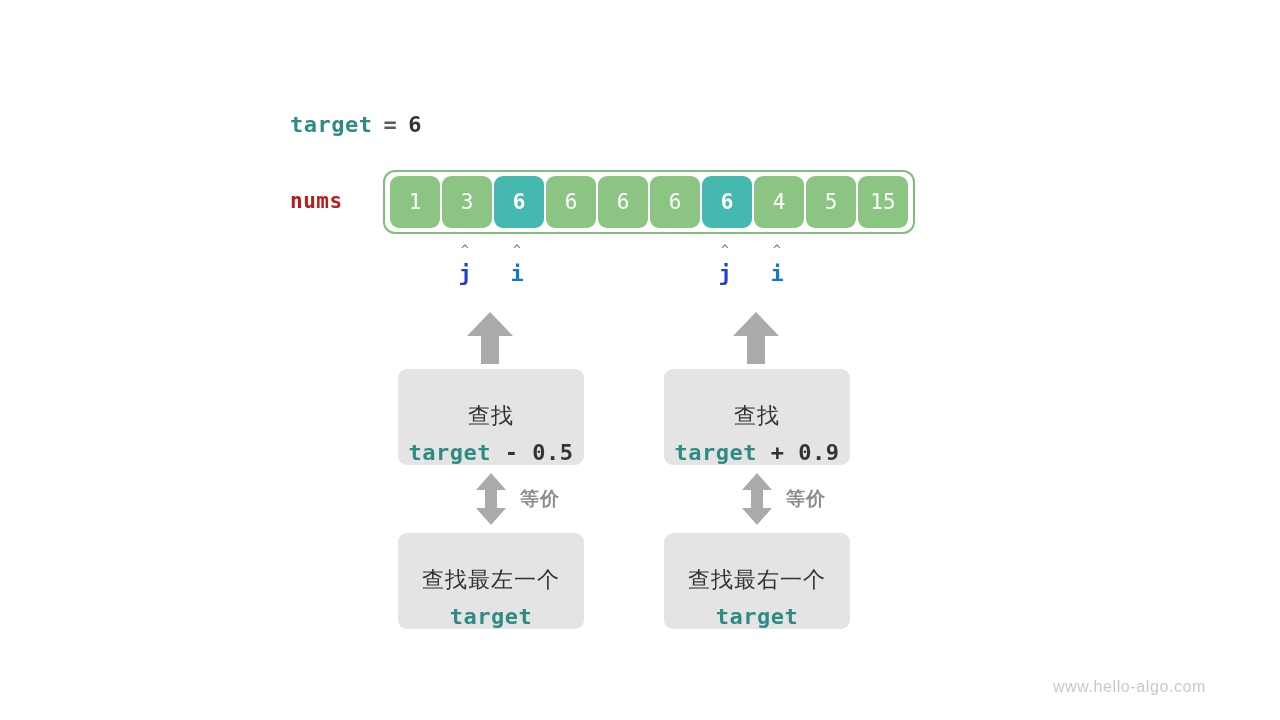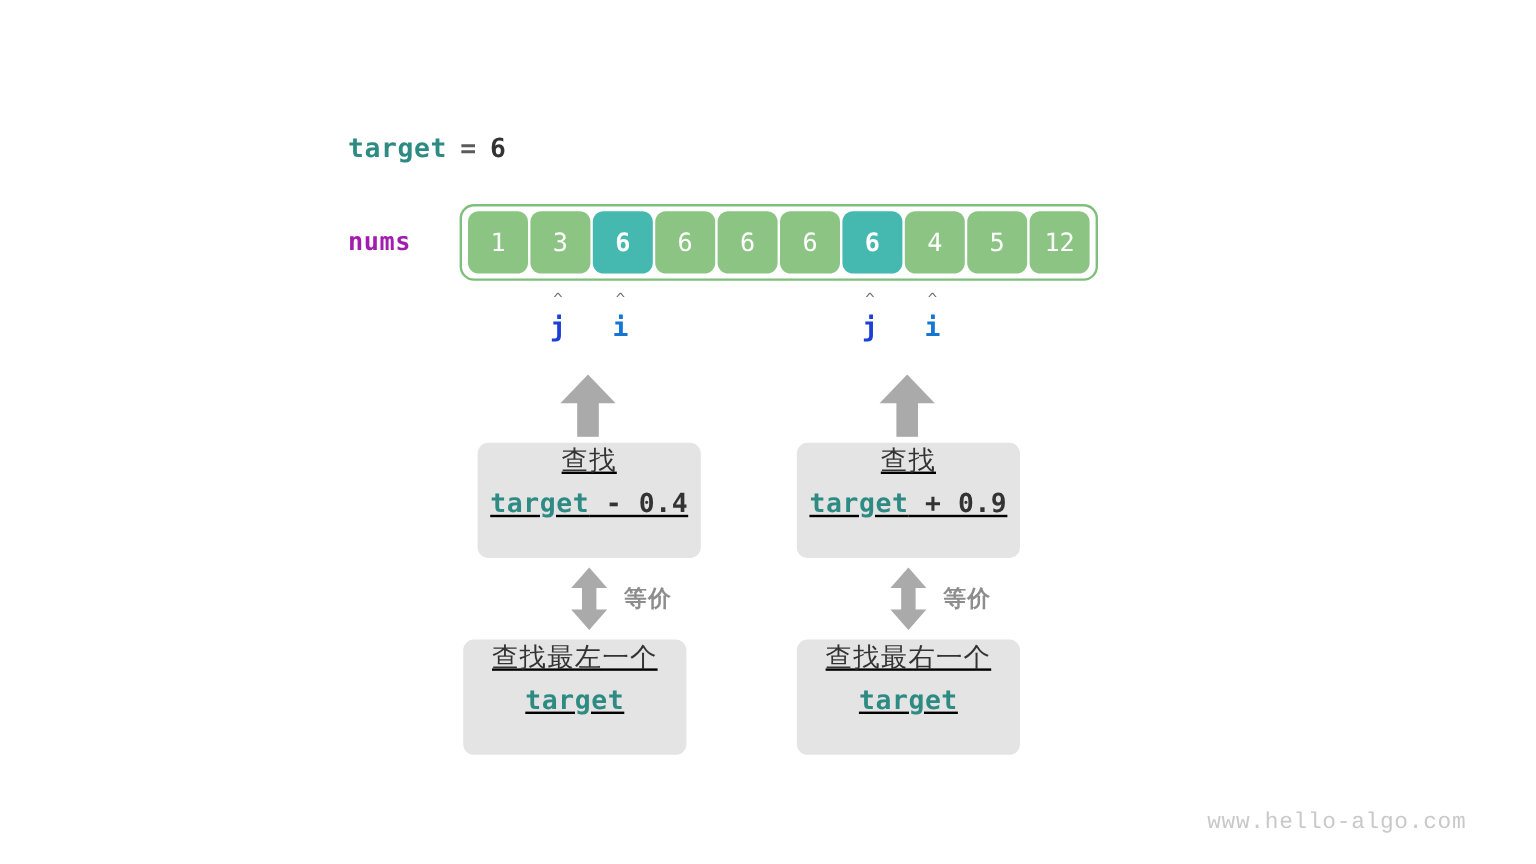--- a/index.html
+++ b/index.html
@@ -37,21 +37,21 @@
   .num-dark  { color: #333333; }
 
   
   #nums-label {
     position: absolute;
     left: 290px;
     top: 189px;
     font-family: "DejaVu Sans Mono", monospace;
     font-size: 21px;
     font-weight: bold;
-    color: #a21caf;
+    color: #b91c1c;
     letter-spacing: 0.5px;
   }
 
   
   #array-frame {
     position: absolute;
     left: 383px;
     top: 170px;
     height: 64px;
     border: 2px solid #7fbf7b;
@@ -129,23 +129,22 @@
   }
 
   
   .box {
     position: absolute;
     background: #e4e4e4;
     border-radius: 9px;
     display: flex;
     flex-direction: column;
     align-items: center;
-    justify-content: flex-start;
+    justify-content: flex-end;
     gap: 9px;
-    text-decoration: underline;
   }
   .box .line-cn {
     font-family: "DejaVu Sans", sans-serif;
     font-size: 22px;
     color: #333333;
     letter-spacing: 1px;
   }
   .box .line-code {
     font-family: "DejaVu Sans Mono", monospace;
     font-size: 22px;
@@ -195,24 +194,24 @@
     font-family: "DejaVu Sans", sans-serif;
     font-size: 19px;
     font-weight: bold;
     color: #8d8d8d;
     letter-spacing: 1px;
   }
 
   
   #watermark {
     position: absolute;
-    right: 30px;
+    right: 46px;
     bottom: 24px;
-    font-family: Liberation Mono, monospace;
-    font-size: 19px;
+    font-family: Liberation Sans, sans-serif;
+    font-size: 16px;
     color: #c9c9c9;
     letter-spacing: 0.6px;
   }
 </style>
 </head>
 <body>
 
 <div id="canvas">
 
   <div id="target-line">
@@ -226,21 +225,21 @@
   <div id="array-frame">
       <div class="cell">1</div>
       <div class="cell">3</div>
       <div class="cell hl">6</div>
       <div class="cell">6</div>
       <div class="cell">6</div>
       <div class="cell">6</div>
       <div class="cell hl">6</div>
       <div class="cell">4</div>
       <div class="cell">5</div>
-      <div class="cell">12</div>
+      <div class="cell">15</div>
     </div>
 
   <div id="watermark">www.hello-algo.com</div>
 
 <div class="ptr ptr-j" style="left: 450px; top: 243px;">
       <span class="caret">^</span>
       <span class="pname" style="color: rgb(28, 63, 214);">j</span>
     </div>
     <div class="ptr ptr-i" style="left: 502px; top: 243px;">
       <span class="caret">^</span>
@@ -253,31 +252,31 @@
     <div class="ptr ptr-i" style="left: 762px; top: 243px;">
       <span class="caret">^</span>
       <span class="pname" style="color: rgb(18, 118, 210);">i</span>
     </div>
     <div class="up-arrow" style="left: 467px; top: 312px;">
       <div class="shaft"></div>
       <div class="head"></div>
     </div>
     <div class="box" style="left: 398px; top: 369px; width: 186px; height: 96px;">
       <div class="line-cn">查找</div>
-      <div class="line-code"><span class="kw-teal">target</span><span class="num-dark"> - 0.4</span></div>
+      <div class="line-code"><span class="kw-teal">target</span><span class="num-dark"> - 0.5</span></div>
     </div>
     <div class="eq-group" style="left: 476px; top: 473px;">
       <div class="dbl-arrow">
         <div class="mid"></div>
         <div class="head-up"></div>
         <div class="head-dn"></div>
       </div>
       <span class="eq-label">等价</span>
     </div>
-    <div class="box" style="left: 386px; top: 533px; width: 186px; height: 96px;">
+    <div class="box" style="left: 398px; top: 533px; width: 186px; height: 96px;">
       <div class="line-cn">查找最左一个</div>
       <div class="line-code kw-teal">target</div>
     </div>
     <div class="up-arrow" style="left: 733px; top: 312px;">
       <div class="shaft"></div>
       <div class="head"></div>
     </div>
     <div class="box" style="left: 664px; top: 369px; width: 186px; height: 96px;">
       <div class="line-cn">查找</div>
       <div class="line-code"><span class="kw-teal">target</span><span class="num-dark"> + 0.9</span></div>

